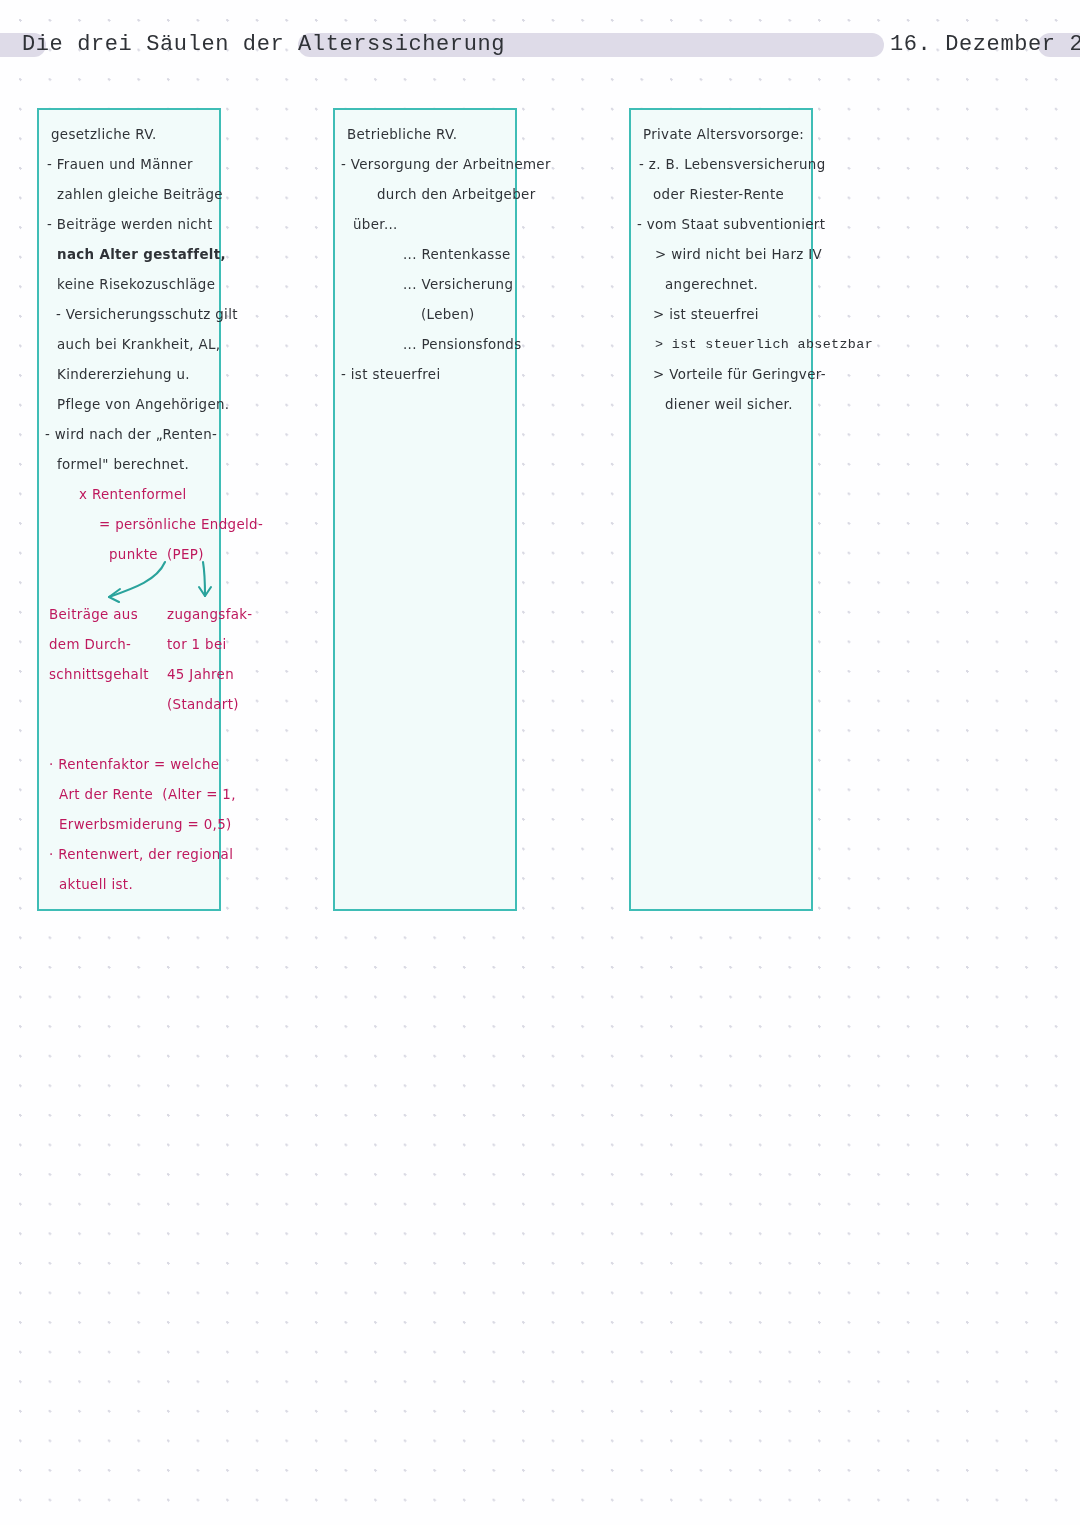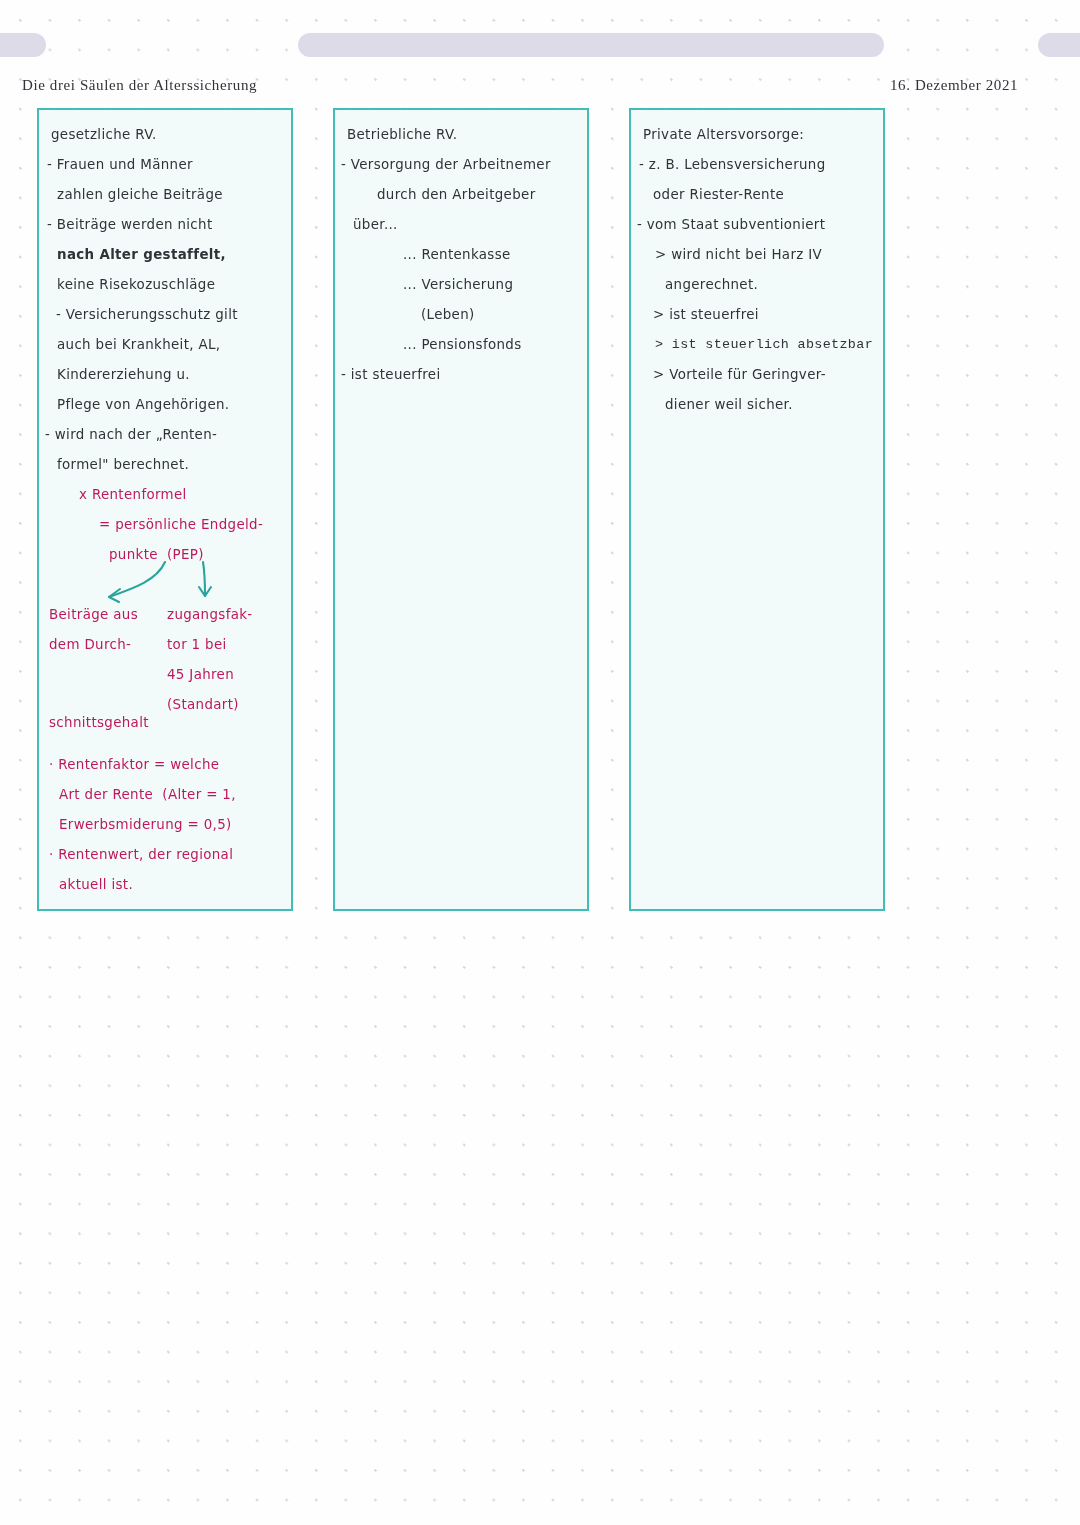--- a/index.html
+++ b/index.html
@@ -38,36 +38,35 @@
     background: #dedbe8;
     border-radius: 12px;
   }
   #hl-left   { left: -14px; width: 60px; }
   #hl-mid    { left: 298px; width: 586px; }
   #hl-right  { left: 1038px; width: 60px; }
 
   .hdr-text {
     position: absolute;
     top: 0;
-    font-family: Liberation Serif, serif;
-    font-size: 15px;
+    font-family: Liberation Mono, monospace;
+    font-size: 22px;
     letter-spacing: 0.6px;
     color: #2f3237;
     white-space: nowrap;
     line-height: 34px;
-    margin-top: 40px;
   }
   #hdr-title { left: 22px; }
   #hdr-date  { left: 890px; }
 
   
   .col {
     position: absolute;
     top: 108px;
-    width: 256px;
+    width: 184px;
     height: 803px;
     background: #f2fbfa;
     border: 2.2px solid #3fbdb6;
     box-sizing: border-box;
     text-align: right;
   }
   #col-1 { left: 37px; }
   #col-2 { left: 333px; }
   #col-3 { left: 629px; }
 
@@ -127,21 +126,21 @@
         <div class="ln" style="left: 18px; top: 288px;">Pflege von Angehörigen.</div>
         <div class="ln" style="left: 6px; top: 318px;">- wird nach der „Renten-</div>
         <div class="ln" style="left: 18px; top: 348px;">formel" berechnet.</div>
         <div class="ln teal" style="left: 40px; top: 378px;">x Rentenformel</div>
         <div class="ln teal" style="left: 60px; top: 408px;">= persönliche Endgeld-</div>
         <div class="ln teal" style="left: 70px; top: 438px;">punkte  (PEP)</div>
         <div class="ln teal" style="left: 10px; top: 498px;">Beiträge aus</div>
         <div class="ln teal" style="left: 128px; top: 498px;">zugangsfak-</div>
         <div class="ln teal" style="left: 10px; top: 528px;">dem Durch-</div>
         <div class="ln teal" style="left: 128px; top: 528px;">tor 1 bei</div>
-        <div class="ln teal" style="left: 10px; top: 558px; margin-top: 48px;">schnittsgehalt</div>
+        <div class="ln teal" style="left: 10px; top: 558px;">schnittsgehalt</div>
         <div class="ln teal" style="left: 128px; top: 558px;">45 Jahren</div>
         <div class="ln teal" style="left: 128px; top: 588px;">(Standart)</div>
         <div class="ln teal" style="left: 10px; top: 648px;">· Rentenfaktor = welche</div>
         <div class="ln teal" style="left: 20px; top: 678px;">Art der Rente  (Alter = 1,</div>
         <div class="ln teal" style="left: 20px; top: 708px;">Erwerbsmiderung = 0,5)</div>
         <div class="ln teal" style="left: 10px; top: 738px;">· Rentenwert, der regional</div>
         <div class="ln teal" style="left: 20px; top: 768px;">aktuell ist.</div>
       </div>
     <svg class="arrow-svg" viewBox="0 0 220 803" xmlns="http://www.w3.org/2000/svg">
       <g fill="none" stroke="#2aa39c" stroke-width="2.1" stroke-linecap="round" stroke-linejoin="round">

